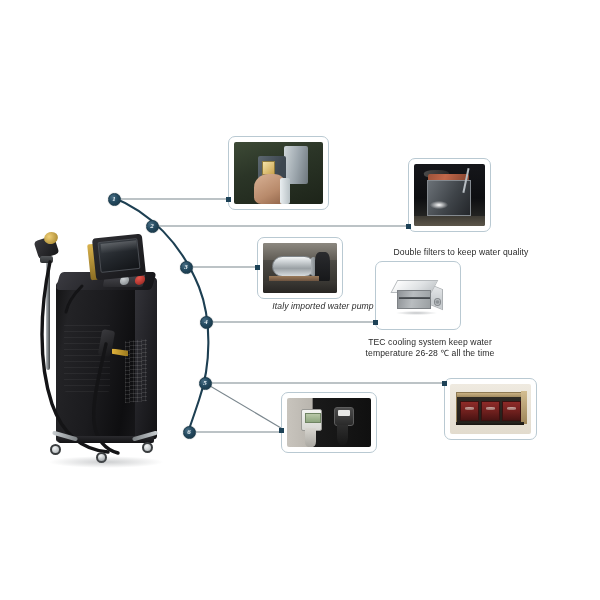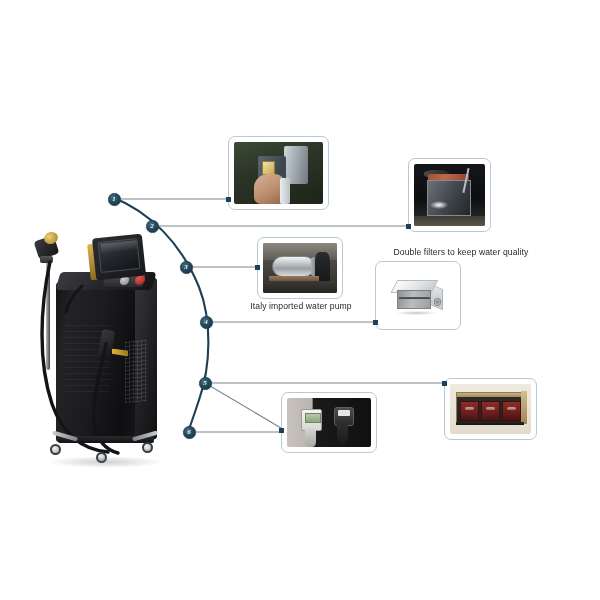--- a/index.html
+++ b/index.html
@@ -485,33 +485,35 @@
   <div class="card" style="left:257px; top:237px; width:86px; height:62px;">
     <div class="photo ph-pump">
       <div class="wall"></div>
         <div class="cyl"></div>
         <div class="worker"></div>
       <div class="base"></div>
         <div class="floor"></div>
     </div>
   </div>
   <div class="nub" style="left:257px; top:267px;"></div>
-  <div class="caption" style="left:238px; top:301px; width:126px;">Italy imported water pump</div>
+  <div class="caption" style="left:260px; top:301px; width:126px;font-style:italic;">Italy imported water pump</div>
 
   <div class="card" style="left:375px; top:261px; width:86px; height:69px;">
     <div class="photo ph-tec">
       <div class="shadow"></div>
         <div class="box-side"></div>
       <div class="box-top"></div>
         <div class="box-front"></div>
       <div class="slot"></div>
         <div class="fan"></div>
     </div>
   </div>
   <div class="nub" style="left:375px; top:322px;"></div>
+  <div class="caption" style="left:337px; top:337px; width:186px;">TEC cooling system keep water
+temperature 26-28 ℃  all the time</div>
 
   <div class="card" style="left:281px; top:392px; width:96px; height:61px;">
     <div class="photo ph-conn">
       <div class="meter"></div>
         <div class="plug"></div>
       <div class="cable"></div>
         <div class="cable2"></div>
     </div>
   </div>
   <div class="nub" style="left:281px; top:430px;"></div>

